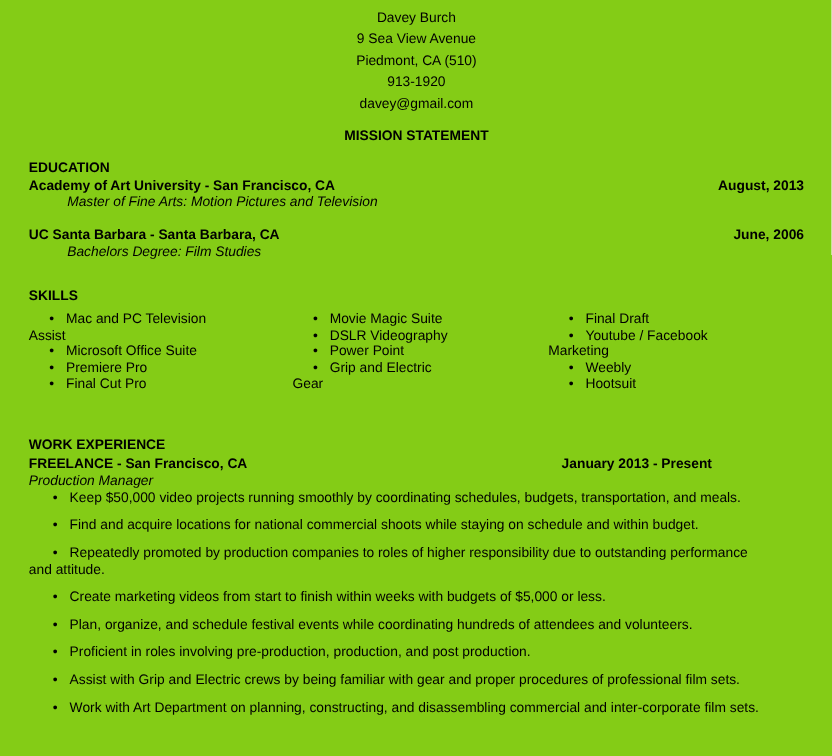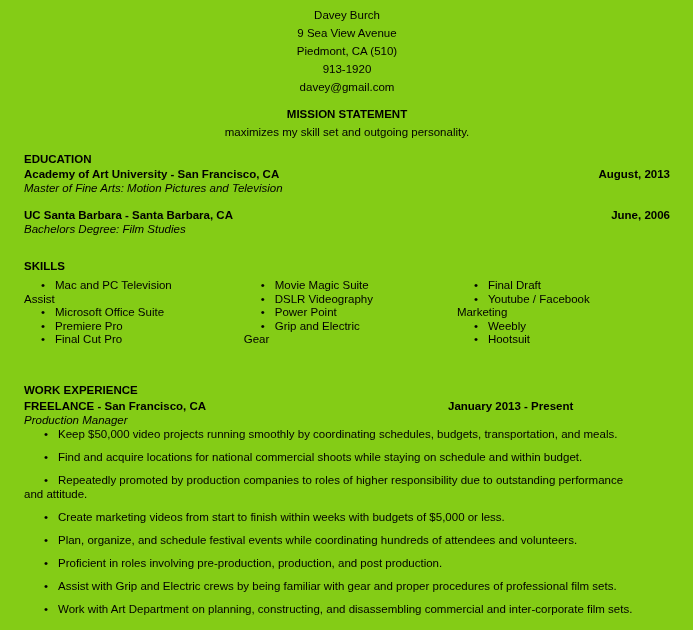--- a/index.html
+++ b/index.html
@@ -31,58 +31,57 @@
   
   .sec-heading { font-weight: bold; font-size: 11.5px; line-height: 14px; margin: 0; }
   .edu-heading { margin-top: 10px; }
   .skills-heading { margin-top: 23px; }
   .work-heading { margin-top: 36px; }
 
   
   .edu-entry { margin-top: 1px; }
   .edu-entry + .edu-entry { margin-top: 13px; }
   .edu-row { display: flex; justify-content: space-between; line-height: 14px; text-align: center; }
-  .edu-degree { line-height: 14px; }
+  .edu-degree { line-height: 14px; margin-left: 32px; }
 
   
   .skills-grid { display: flex; margin-top: 6px; }
   .skills-col { width: 233px; }
   .skills-col + .skills-col { width: 226px; }
   .skill-item { line-height: 13.5px; }
   .bullet {
     display: inline-block;
     width: 14px;
     text-align: left;
   }
   .skill-item .bullet { margin-left: 17px; }
 
   
   .job-row { position: relative; line-height: 14px; margin-top: 2px; }
-  .job-date { position: absolute; left: 424px; top: 0; }
+  .job-date { position: absolute; left: 444px; top: 0; }
   .job-title { line-height: 14px; }
   .work-bullets { margin-top: 0; }
   .wbullet { line-height: 14.5px; margin-bottom: 8.5px; }
   .wbullet .bullet { margin-left: 20px; }
 </style>
 </head>
 <body>
 
 <div class="page">
 
   <header class="contact">
     <div class="name">Davey Burch</div>
     <div class="addr-line">9 Sea View Avenue</div>
     <div class="addr-line">Piedmont, CA (510)</div>
     <div class="addr-line">913-1920</div>
     <div class="addr-line">davey@gmail.com</div>
   </header>
 
   <section>
     <h2 class="mission-heading">MISSION STATEMENT</h2>
-    <p class="mission-line">maximizes my skill set and outgoing personality.</p>
   </section>
 
   <section>
     <h2 class="sec-heading edu-heading">EDUCATION</h2>
 
     <div class="edu-entry">
       <div class="edu-row">
         <span class="bold">Academy of Art University - San Francisco, CA</span>
         <span class="bold">August, 2013</span>
       </div>

